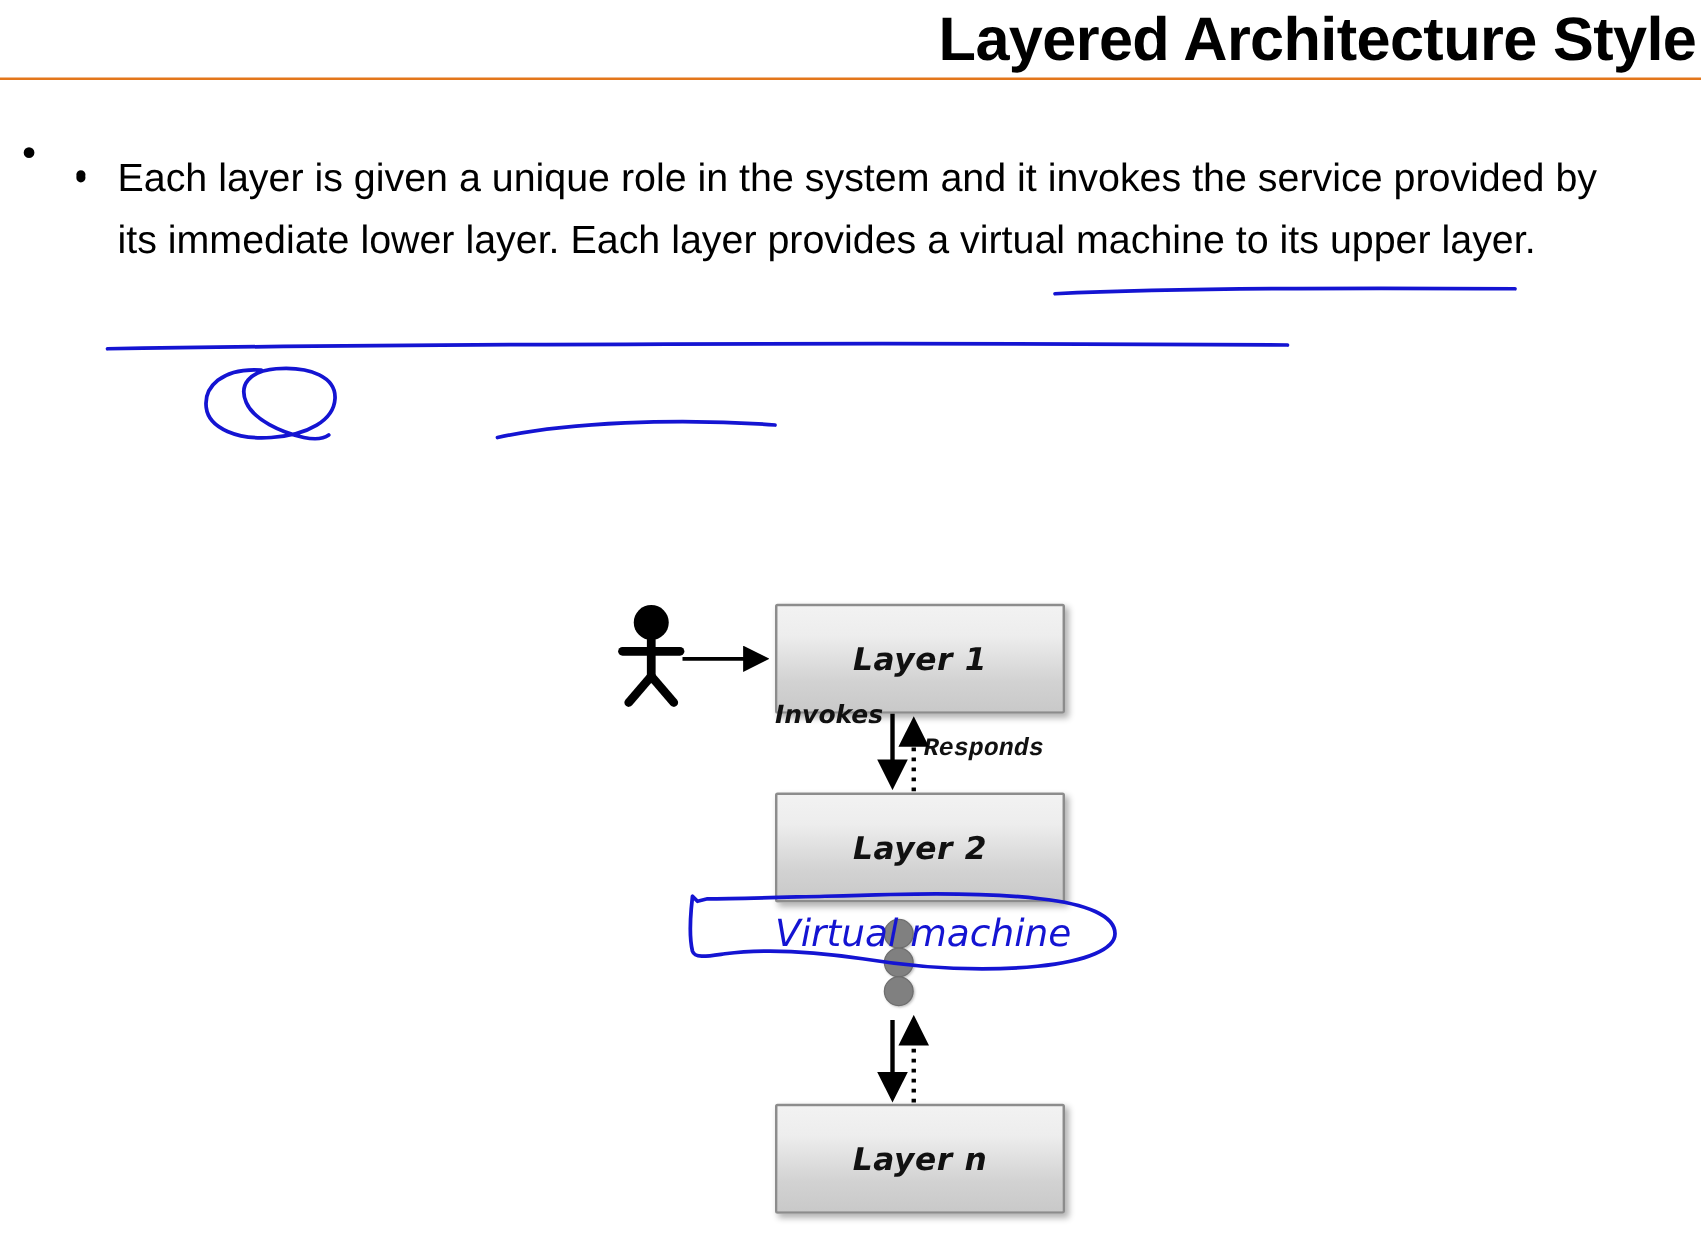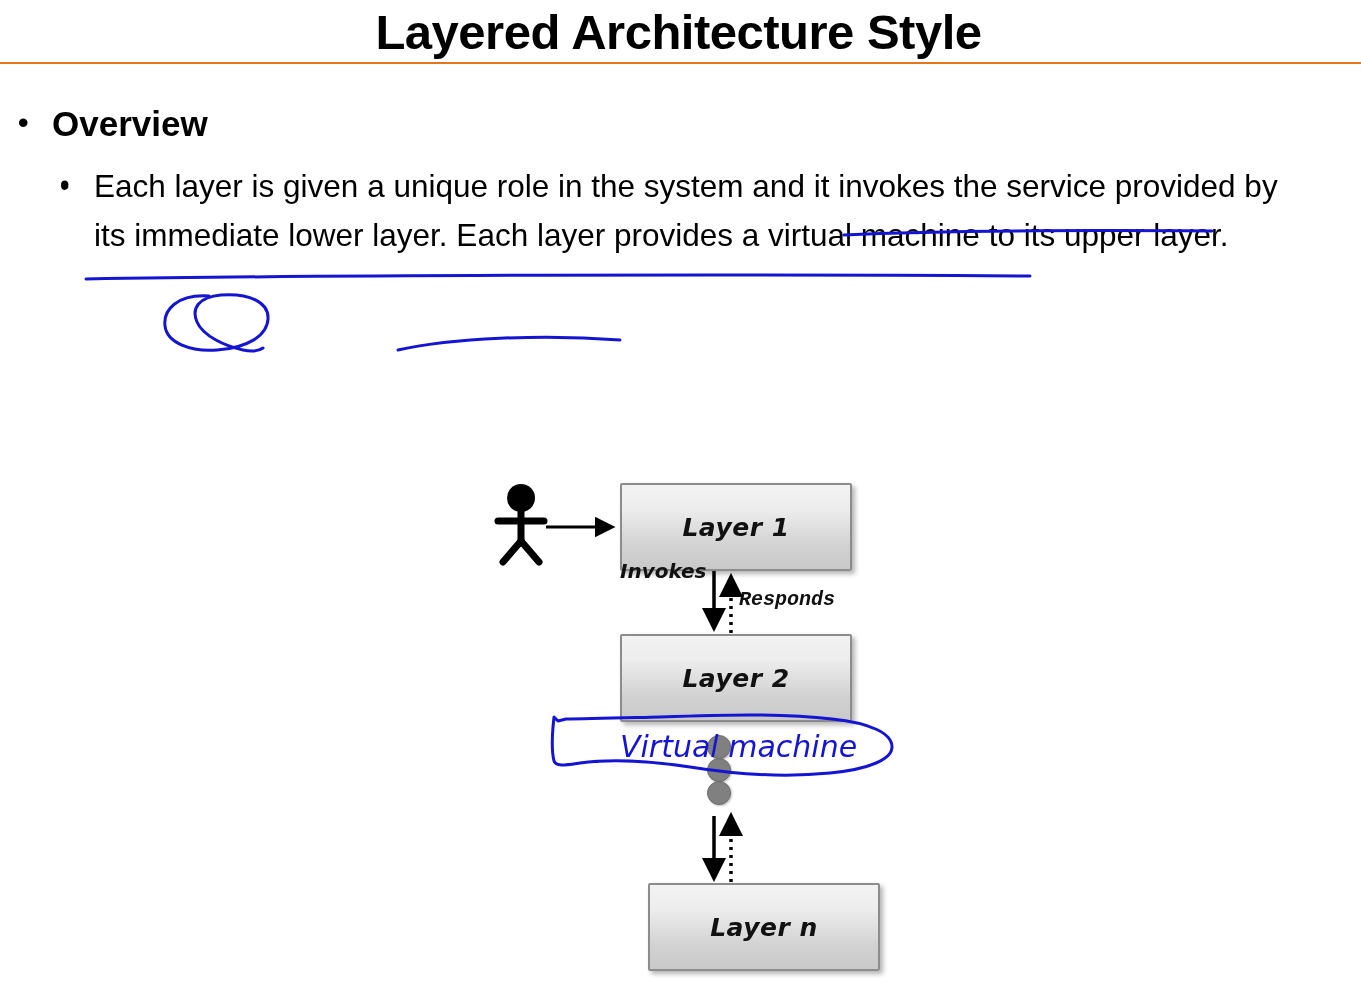--- a/index.html
+++ b/index.html
@@ -16,21 +16,21 @@
     font-family: "Liberation Sans", sans-serif;
     color: #000000;
   }
 
   
   #slide-title {
     position: absolute;
     top: 2px;
     left: 0;
     width: 1361px;
-    text-align: center;
+    text-align: right;
     padding-right: 4px;
     box-sizing: border-box;
     font-family: "Liberation Sans", sans-serif;
     font-weight: bold;
     font-size: 49px;
     letter-spacing: -0.5px;
     line-height: 60px;
     white-space: nowrap;
     z-index: 3;
   }
@@ -113,21 +113,21 @@
     justify-content: center;
     font-family: "DejaVu Sans", sans-serif;
     font-weight: bold;
     font-style: italic;
     font-size: 25px;
     color: #111111;
     letter-spacing: 0.5px;
   }
   #layer1-box { left: 620px; top: 483px; }
   #layer2-box { left: 620px; top: 634px; }
-  #layern-box { left: 620px; top: 883px; margin-left: 28px; }
+  #layern-box { left: 620px; top: 883px; }
 
   .edge-label {
     position: absolute;
     font-family: "DejaVu Sans", sans-serif;
     font-weight: bold;
     font-style: italic;
     font-size: 20px;
     color: #111111;
     white-space: nowrap;
   }
@@ -150,21 +150,20 @@
 </head>
 <body>
 
 <div id="title-rule"></div>
 <div id="slide-title">Layered Architecture Style</div>
 
 <div id="content">
 
   <div class="l1">
     <span class="dot">•</span>
-    <span>Overview</span>
   </div>
 
   <div class="l2 first">
     <span class="dot">•</span>
   </div>
 
   <div class="l2 second">
     <span class="dot">•</span>
     <span>Each layer is given a unique role in the system and it invokes the service provided by its immediate lower layer. Each layer provides a virtual machine to its upper layer.</span>
   </div>

